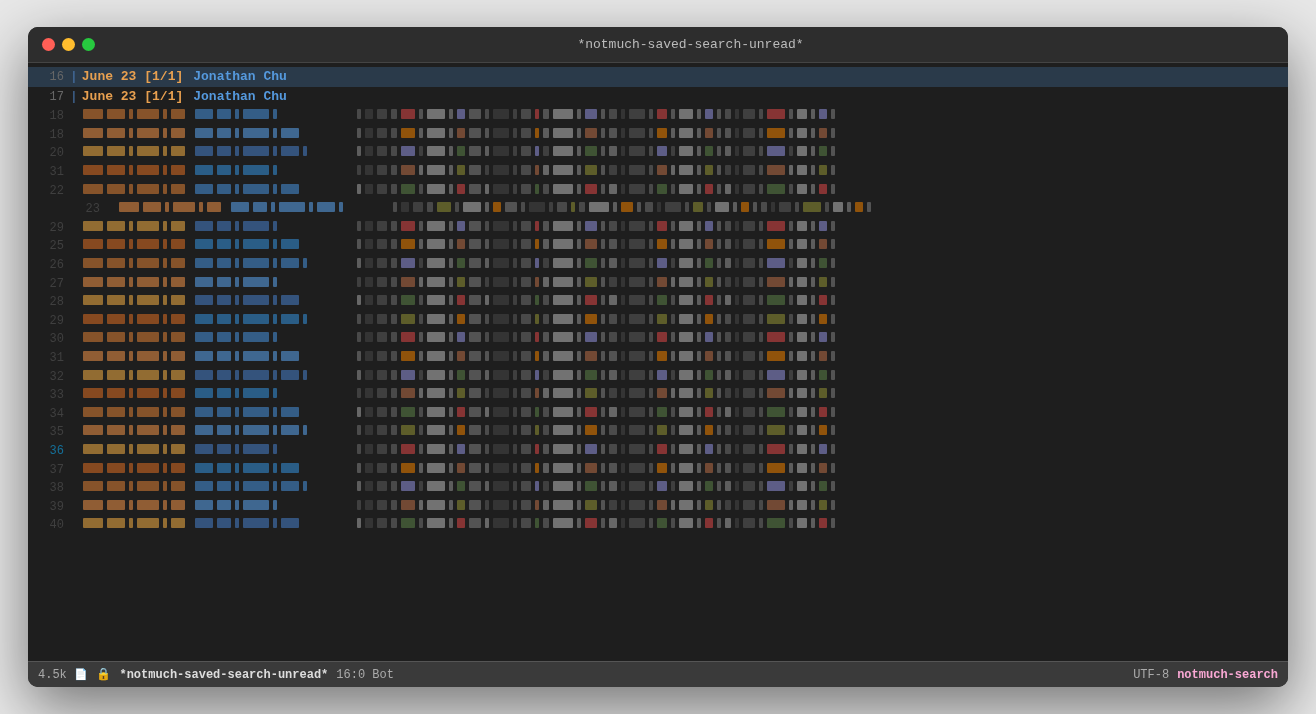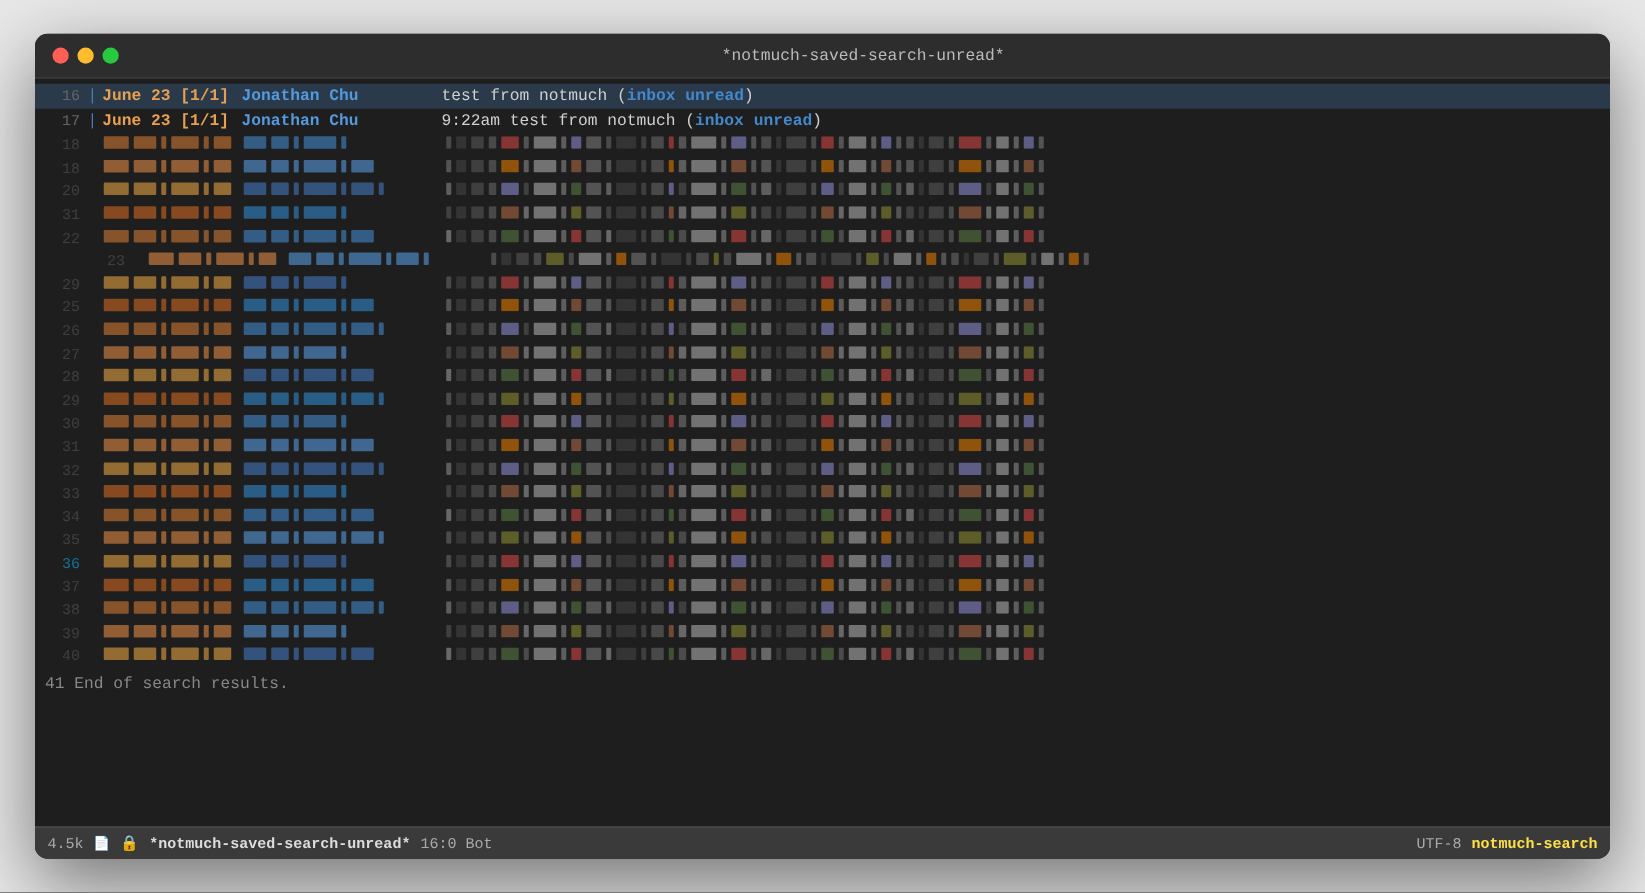--- a/index.html
+++ b/index.html
@@ -124,21 +124,21 @@
       color: #ccc;
       font-size: 12px;
       flex-shrink: 0;
       gap: 8px;
     }
     .status-size { color: #aaa; }
     .status-icon { color: #aaa; font-size: 11px; }
     .status-lock { color: #aaa; }
     .status-filename { color: #ddd; font-weight: bold; }
     .status-pos { color: #aaa; }
-    .status-right { margin-left: auto; color: #fde047; font-weight: bold; }
+    .status-right { margin-left: auto; color: #f9a8d4; font-weight: bold; }
     
     .px-block {
       display: inline-block;
       height: 10px;
       border-radius: 1px;
       margin: 0 1px;
       vertical-align: middle;
     }
   </style>
 </head>
@@ -157,34 +157,28 @@
 
   <div class="content">
     <div class="email-list">
 
       <div class="row row-highlight">
         <span class="row-num">16</span>
         <span class="row-bar">|</span>
         <span class="col-date">June 23 [1/1]</span>
         <span style="min-width:10px"> </span>
         <span class="col-sender">Jonathan Chu</span>
-        <span class="col-subject">
-          test from notmuch (<span class="tag-inbox">inbox</span> <span class="tag-unread">unread</span>)
-        </span>
       </div>
 
       <div class="row">
         <span class="row-num">17</span>
         <span class="row-bar">|</span>
         <span class="col-date">June 23 [1/1]</span>
         <span style="min-width:10px"> </span>
         <span class="col-sender">Jonathan Chu</span>
-        <span class="col-subject">
-          9:22am test from notmuch (<span class="tag-inbox">inbox</span> <span class="tag-unread">unread</span>)
-        </span>
       </div>
 
       <div id="blurred-rows">
           <div class="row blurred-row" style="gap: 2px; filter: blur(0.5px);">
             <span class="row-num" style="color: rgb(85, 85, 85);">18</span>
             <span style="min-width: 8px;"> </span>
             <span style="min-width: 110px; display: inline-flex; gap: 2px; align-items: center;">
               <span class="px-block" style="width: 20px; background: rgb(204, 119, 51);"></span>
               <span class="px-block" style="width: 18px; background: rgb(204, 119, 51);"></span>
               <span class="px-block" style="width: 4px; background: rgb(204, 119, 51);"></span>
@@ -1603,21 +1597,20 @@
               <span class="px-block" style="width: 10px; background: rgb(170, 170, 170);"></span>
               <span class="px-block" style="width: 4px; background: rgb(136, 136, 136);"></span>
               <span class="px-block" style="width: 8px; background: rgb(204, 68, 68);"></span>
               <span class="px-block" style="width: 4px; background: rgb(119, 119, 119);"></span>
             </span>
           </div>
         </div>
 
     </div>
 
-    <div class="end-line">41  End of search results.</div>
   </div>
 
   <div class="statusbar">
     <span class="status-size">4.5k</span>
     <span class="status-icon">📄</span>
     <span class="status-lock">🔒</span>
     <span class="status-filename">*notmuch-saved-search-unread*</span>
     <span class="status-pos">16:0  Bot</span>
     <span style="flex:1"></span>
     <span class="status-pos">UTF-8</span>

